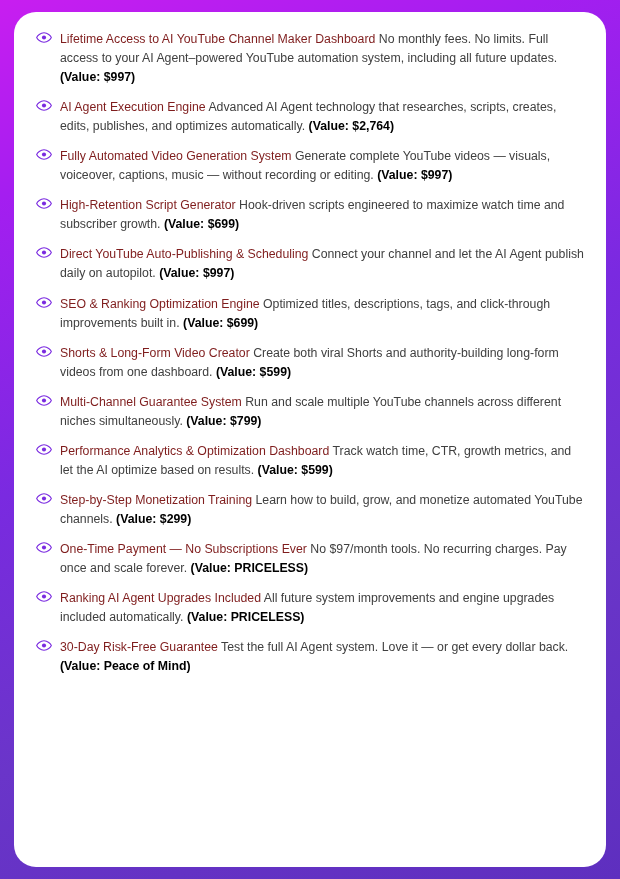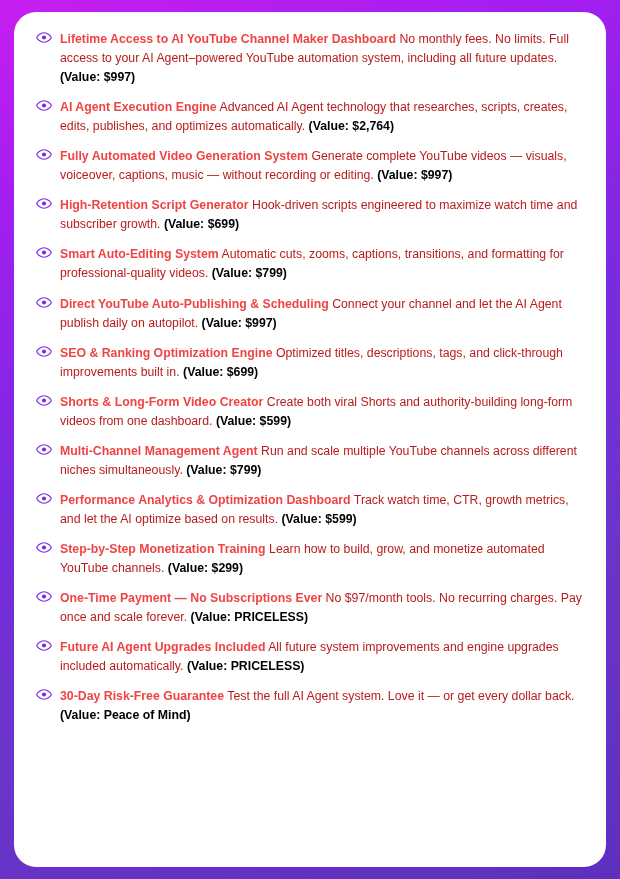--- a/index.html
+++ b/index.html
@@ -49,25 +49,25 @@
     position: absolute;
     left: 0;
     top: 2px;
     width: 16px;
     height: 16px;
     color: #7a2ae0;
     display: block;
   }
   .bullet-icon svg { display: block; }
   .title {
-    font-weight: bold;
-    color: #ef4444;
+    font-weight: normal;
+    color: #7f1d1d;
   }
   .desc {
-    color: #b91c1c;
+    color: #404040;
   }
   .value {
     font-weight: bold;
     color: #000000;
     white-space: nowrap;
   }
 </style>
 </head>
 <body>
 
@@ -96,45 +96,39 @@
             <svg viewBox="0 0 24 16" width="16" height="11" aria-hidden="true">
               <path d="M12 1C6.5 1 2.2 5.2 1 8c1.2 2.8 5.5 7 11 7s9.8-4.2 11-7c-1.2-2.8-5.5-7-11-7z" fill="none" stroke="currentColor" stroke-width="1.6"></path>
               <circle cx="12" cy="8" r="3.1" fill="currentColor"></circle>
             </svg>
           </span><span class="title">High-Retention Script Generator</span> <span class="desc">Hook-driven scripts engineered to maximize watch time and subscriber growth.</span> <span class="value">(Value: $699)</span></li>
         <li class="item"><span class="bullet-icon">
             <svg viewBox="0 0 24 16" width="16" height="11" aria-hidden="true">
               <path d="M12 1C6.5 1 2.2 5.2 1 8c1.2 2.8 5.5 7 11 7s9.8-4.2 11-7c-1.2-2.8-5.5-7-11-7z" fill="none" stroke="currentColor" stroke-width="1.6"></path>
               <circle cx="12" cy="8" r="3.1" fill="currentColor"></circle>
             </svg>
-          </span><span class="title">Smart Auto-Editing System</span> <span class="desc">Automatic cuts, zooms, captions, transitions, and formatting for professional-quality videos.</span> <span class="value">(Value: $799)</span></li>
-        <li class="item"><span class="bullet-icon">
-            <svg viewBox="0 0 24 16" width="16" height="11" aria-hidden="true">
-              <path d="M12 1C6.5 1 2.2 5.2 1 8c1.2 2.8 5.5 7 11 7s9.8-4.2 11-7c-1.2-2.8-5.5-7-11-7z" fill="none" stroke="currentColor" stroke-width="1.6"></path>
-              <circle cx="12" cy="8" r="3.1" fill="currentColor"></circle>
-            </svg>
           </span><span class="title">Direct YouTube Auto-Publishing &amp; Scheduling</span> <span class="desc">Connect your channel and let the AI Agent publish daily on autopilot.</span> <span class="value">(Value: $997)</span></li>
         <li class="item"><span class="bullet-icon">
             <svg viewBox="0 0 24 16" width="16" height="11" aria-hidden="true">
               <path d="M12 1C6.5 1 2.2 5.2 1 8c1.2 2.8 5.5 7 11 7s9.8-4.2 11-7c-1.2-2.8-5.5-7-11-7z" fill="none" stroke="currentColor" stroke-width="1.6"></path>
               <circle cx="12" cy="8" r="3.1" fill="currentColor"></circle>
             </svg>
           </span><span class="title">SEO &amp; Ranking Optimization Engine</span> <span class="desc">Optimized titles, descriptions, tags, and click-through improvements built in.</span> <span class="value">(Value: $699)</span></li>
         <li class="item"><span class="bullet-icon">
             <svg viewBox="0 0 24 16" width="16" height="11" aria-hidden="true">
               <path d="M12 1C6.5 1 2.2 5.2 1 8c1.2 2.8 5.5 7 11 7s9.8-4.2 11-7c-1.2-2.8-5.5-7-11-7z" fill="none" stroke="currentColor" stroke-width="1.6"></path>
               <circle cx="12" cy="8" r="3.1" fill="currentColor"></circle>
             </svg>
           </span><span class="title">Shorts &amp; Long-Form Video Creator</span> <span class="desc">Create both viral Shorts and authority-building long-form videos from one dashboard.</span> <span class="value">(Value: $599)</span></li>
         <li class="item"><span class="bullet-icon">
             <svg viewBox="0 0 24 16" width="16" height="11" aria-hidden="true">
               <path d="M12 1C6.5 1 2.2 5.2 1 8c1.2 2.8 5.5 7 11 7s9.8-4.2 11-7c-1.2-2.8-5.5-7-11-7z" fill="none" stroke="currentColor" stroke-width="1.6"></path>
               <circle cx="12" cy="8" r="3.1" fill="currentColor"></circle>
             </svg>
-          </span><span class="title">Multi-Channel Management Agent</span> <span class="desc">Run and scale multiple YouTube channels across different niches simultaneously.</span> <span class="value">(Value: $799)</span></li>
+          </span><span class="title">Multi-Channel Guarantee System</span> <span class="desc">Run and scale multiple YouTube channels across different niches simultaneously.</span> <span class="value">(Value: $799)</span></li>
         <li class="item"><span class="bullet-icon">
             <svg viewBox="0 0 24 16" width="16" height="11" aria-hidden="true">
               <path d="M12 1C6.5 1 2.2 5.2 1 8c1.2 2.8 5.5 7 11 7s9.8-4.2 11-7c-1.2-2.8-5.5-7-11-7z" fill="none" stroke="currentColor" stroke-width="1.6"></path>
               <circle cx="12" cy="8" r="3.1" fill="currentColor"></circle>
             </svg>
           </span><span class="title">Performance Analytics &amp; Optimization Dashboard</span> <span class="desc">Track watch time, CTR, growth metrics, and let the AI optimize based on results.</span> <span class="value">(Value: $599)</span></li>
         <li class="item"><span class="bullet-icon">
             <svg viewBox="0 0 24 16" width="16" height="11" aria-hidden="true">
               <path d="M12 1C6.5 1 2.2 5.2 1 8c1.2 2.8 5.5 7 11 7s9.8-4.2 11-7c-1.2-2.8-5.5-7-11-7z" fill="none" stroke="currentColor" stroke-width="1.6"></path>
               <circle cx="12" cy="8" r="3.1" fill="currentColor"></circle>
@@ -144,21 +138,21 @@
             <svg viewBox="0 0 24 16" width="16" height="11" aria-hidden="true">
               <path d="M12 1C6.5 1 2.2 5.2 1 8c1.2 2.8 5.5 7 11 7s9.8-4.2 11-7c-1.2-2.8-5.5-7-11-7z" fill="none" stroke="currentColor" stroke-width="1.6"></path>
               <circle cx="12" cy="8" r="3.1" fill="currentColor"></circle>
             </svg>
           </span><span class="title">One-Time Payment — No Subscriptions Ever</span> <span class="desc">No $97/month tools. No recurring charges. Pay once and scale forever.</span> <span class="value">(Value: PRICELESS)</span></li>
         <li class="item"><span class="bullet-icon">
             <svg viewBox="0 0 24 16" width="16" height="11" aria-hidden="true">
               <path d="M12 1C6.5 1 2.2 5.2 1 8c1.2 2.8 5.5 7 11 7s9.8-4.2 11-7c-1.2-2.8-5.5-7-11-7z" fill="none" stroke="currentColor" stroke-width="1.6"></path>
               <circle cx="12" cy="8" r="3.1" fill="currentColor"></circle>
             </svg>
-          </span><span class="title">Future AI Agent Upgrades Included</span> <span class="desc">All future system improvements and engine upgrades included automatically.</span> <span class="value">(Value: PRICELESS)</span></li>
+          </span><span class="title">Ranking AI Agent Upgrades Included</span> <span class="desc">All future system improvements and engine upgrades included automatically.</span> <span class="value">(Value: PRICELESS)</span></li>
         <li class="item"><span class="bullet-icon">
             <svg viewBox="0 0 24 16" width="16" height="11" aria-hidden="true">
               <path d="M12 1C6.5 1 2.2 5.2 1 8c1.2 2.8 5.5 7 11 7s9.8-4.2 11-7c-1.2-2.8-5.5-7-11-7z" fill="none" stroke="currentColor" stroke-width="1.6"></path>
               <circle cx="12" cy="8" r="3.1" fill="currentColor"></circle>
             </svg>
           </span><span class="title">30-Day Risk-Free Guarantee</span> <span class="desc">Test the full AI Agent system. Love it — or get every dollar back.</span> <span class="value">(Value: Peace of Mind)</span></li>
       </ul>
   </div>
 </div>
 

